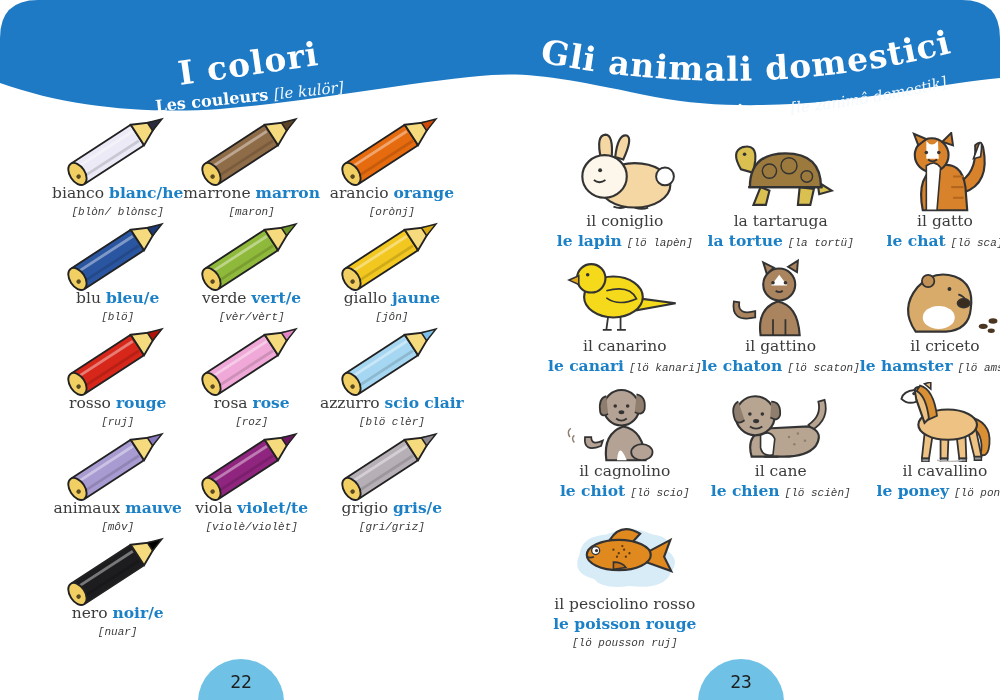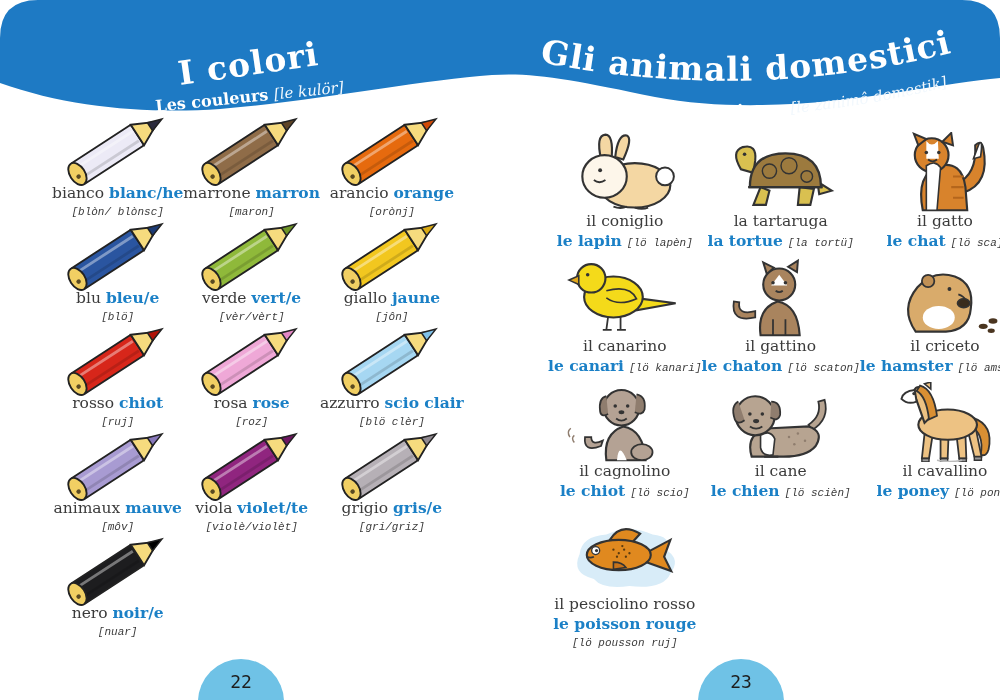--- a/index.html
+++ b/index.html
@@ -299,21 +299,21 @@
   </div>
 
   <div class="cell">
     <div class="art">
       <svg class="pencil" viewBox="0 0 124 34" style="--body: #D7261A; --tip: #B01208; --wood: #F6DB7E; --cap: #F1CF63;">
         <use href="#sym-pencil"></use>
       </svg>
     </div>
     <div class="l1">
       <span>rosso</span>
-      <span class="fr">chiot</span>
+      <span class="fr">rouge</span>
     </div>
     <div class="pron">[ruj]</div>
   </div>
 
   <div class="cell">
     <div class="art">
       <svg class="pencil" viewBox="0 0 124 34" style="--body: #EFA8D7; --tip: #E287C4; --wood: #F6DB7E; --cap: #F1CF63;">
         <use href="#sym-pencil"></use>
       </svg>
     </div>

